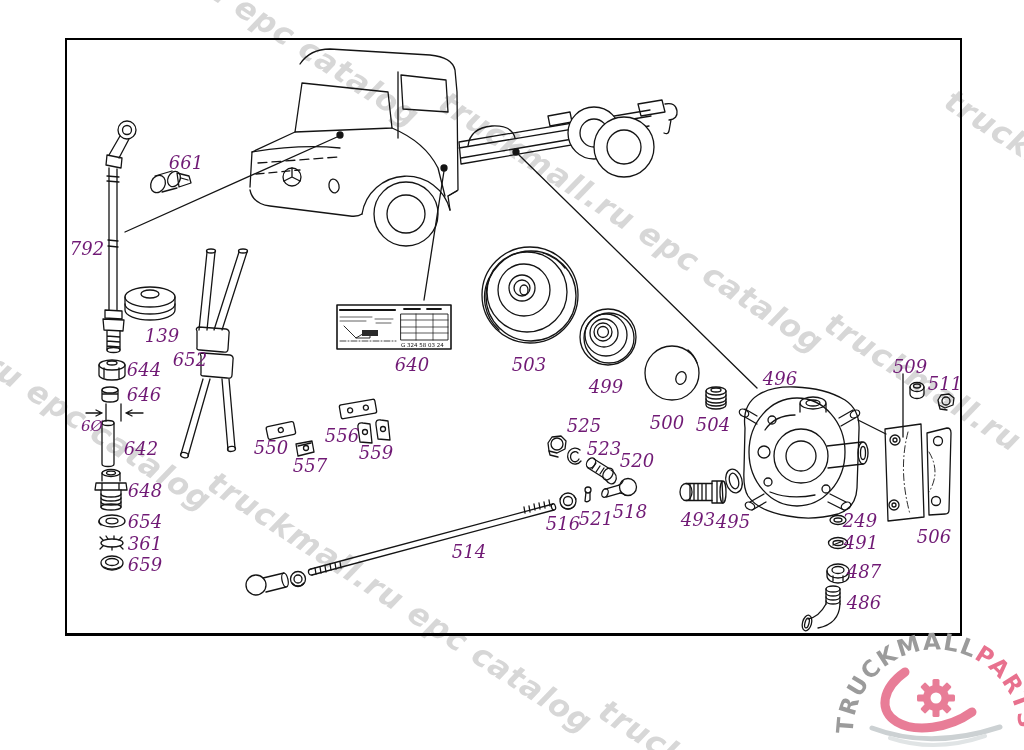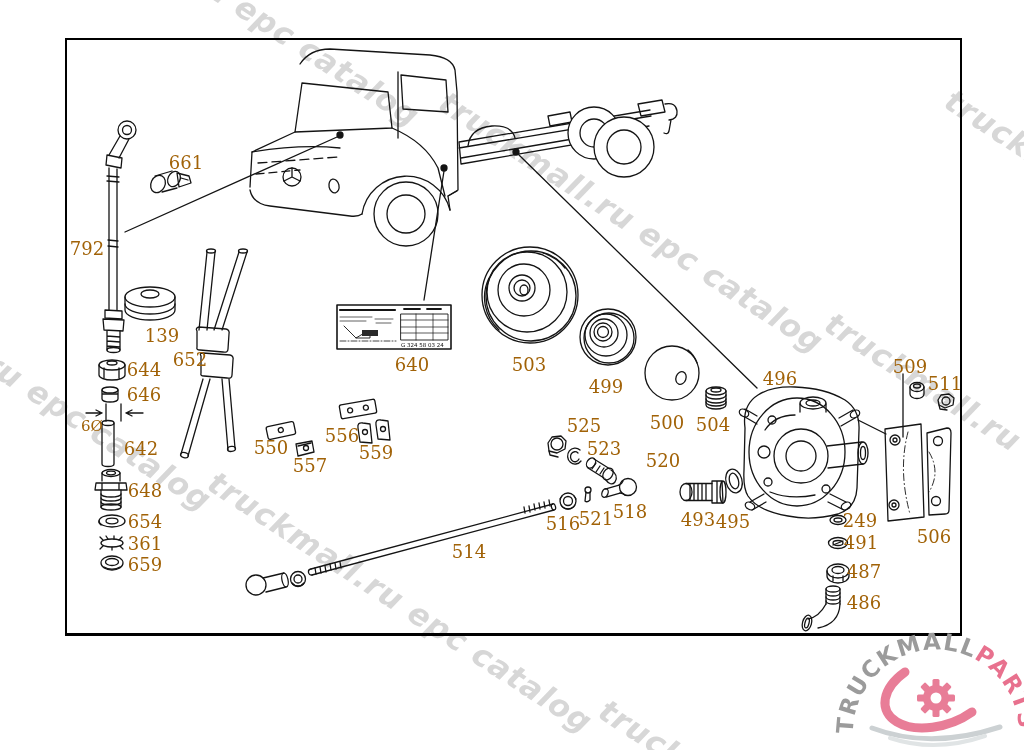--- a/index.html
+++ b/index.html
@@ -6,22 +6,22 @@
   body{width:1024px;height:750px;position:relative;overflow:hidden;
        font-family:"DejaVu Serif", serif;}
   .stage{position:absolute;inset:0;}
   .frame{position:absolute;left:65px;top:38px;width:893px;height:593px;
          border:2px solid #000;border-bottom-width:3px;z-index:2;}
   .wm{position:absolute;white-space:nowrap;z-index:1;
       font-family:"DejaVu Sans", sans-serif;font-style:italic;font-weight:bold;
       font-size:31px;letter-spacing:1px;color:#d7d7d7;
       transform-origin:0 0;transform:rotate(33deg);}
   svg.draw{position:absolute;left:0;top:0;z-index:3;}
-  .lbl{position:absolute;z-index:4;font-size:18px;color:#a16207;
-       transform:translate(-50%,-50%);white-space:nowrap;}
+  .lbl{position:absolute;z-index:4;font-size:18px;color:#701a75;
+       transform:translate(-50%,-50%);white-space:nowrap;font-style:italic;}
   .lbl.small{font-size:15px;margin-top:22px;}
   .logo{position:absolute;left:828px;top:630px;width:196px;height:120px;z-index:5;}
 </style>
 </head>
 <body>
 
 <div class="stage">
 
   <div class="wm" style="left:48px;top:-142px">truckmall.ru epc catalog</div>
   <div class="wm" style="left:452px;top:84px">truckmall.ru epc catalog</div>
@@ -370,21 +370,21 @@
   <div class="lbl" style="left:310px;top:465px">557</div>
   <div class="lbl" style="left:342px;top:435px">556</div>
   <div class="lbl" style="left:376px;top:452px">559</div>
   <div class="lbl" style="left:412px;top:364px">640</div>
   <div class="lbl" style="left:529px;top:364px">503</div>
   <div class="lbl" style="left:606px;top:386px">499</div>
   <div class="lbl" style="left:667px;top:422px">500</div>
   <div class="lbl" style="left:713px;top:424px">504</div>
   <div class="lbl" style="left:584px;top:425px">525</div>
   <div class="lbl" style="left:604px;top:448px">523</div>
-  <div class="lbl" style="left:663px;top:460px">520</div>
+  <div class="lbl" style="left:637px;top:460px">520</div>
   <div class="lbl" style="left:630px;top:511px">518</div>
   <div class="lbl" style="left:596px;top:518px">521</div>
   <div class="lbl" style="left:563px;top:523px">516</div>
   <div class="lbl" style="left:469px;top:551px">514</div>
   <div class="lbl" style="left:698px;top:519px">493</div>
   <div class="lbl" style="left:733px;top:521px">495</div>
   <div class="lbl" style="left:780px;top:378px">496</div>
   <div class="lbl" style="left:860px;top:520px">249</div>
   <div class="lbl" style="left:861px;top:542px">491</div>
   <div class="lbl" style="left:864px;top:571px">487</div>

